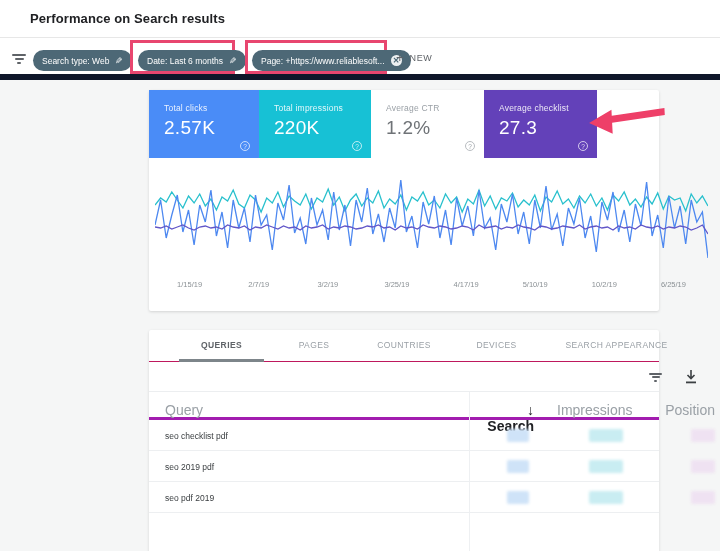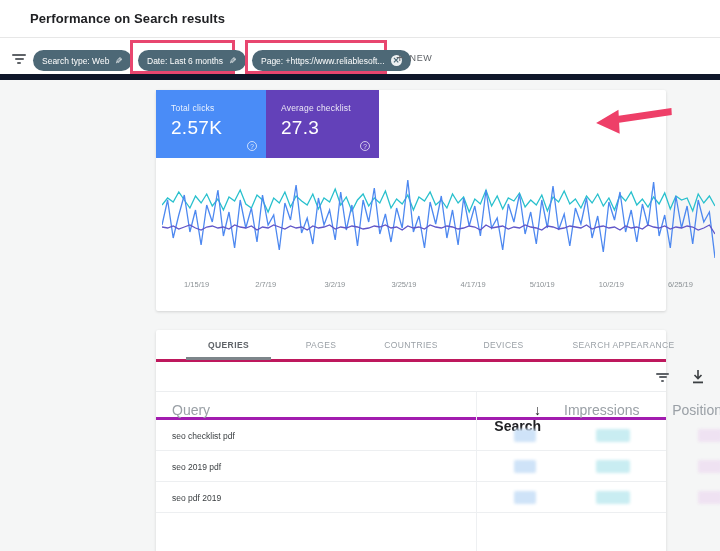--- a/index.html
+++ b/index.html
@@ -24,21 +24,21 @@
   .chip-date { left:138px; }
   .chip-page { left:252px; }
   .hl-box { position:absolute; border:3px solid #e8466f; }
   .hl-box-date { left:130px; top:2px; width:105px; height:34px; }
   .hl-box-page { left:245px; top:2px; width:142px; height:34px; }
   .new-button { position:absolute; left:396px; top:13px; display:flex; align-items:center; gap:6px; color:#5f6368; cursor:pointer; }
   .new-button .plus { font-size:13px; font-weight:400; line-height:13px; }
   .new-button .nb-label { font-size:9px; letter-spacing:.6px; }
 
   
-  .card { position:absolute; left:156px; width:510px; background:#fff; border-radius:2px; box-shadow:0 1px 3px rgba(0,0,0,.14); }
+  .card { position:absolute; left:149px; width:510px; background:#fff; border-radius:2px; box-shadow:0 1px 3px rgba(0,0,0,.14); }
   .chart-card { top:90px; height:221px; }
   .table-card { top:330px; height:228px; }
 
   
   .tiles { display:flex; height:68px; }
   .tile { position:relative; height:68px; cursor:pointer; }
   .tile-label { position:absolute; top:13px; left:15px; font-size:8.5px; color:rgba(255,255,255,.88); letter-spacing:.2px; }
   .tile-value { position:absolute; top:27px; left:15px; font-size:19px; color:#fff; letter-spacing:.3px; }
   .help { position:absolute; right:9px; bottom:7px; width:10px; height:10px; border:1px solid rgba(255,255,255,.7);
           border-radius:50%; color:rgba(255,255,255,.8); font-size:6.5px; line-height:9px; text-align:center; }
@@ -51,21 +51,21 @@
   .tile-position { width:113px; background:#6341b9; }
 
   .annot-arrow { position:absolute; left:438px; top:14px; width:80px; height:32px; transform:rotate(-3deg); }
 
   .chart-wrap { position:absolute; left:6px; top:80px; width:553px; height:100px; }
   .chart-wrap svg { width:100%; height:100%; }
   .x-labels { position:absolute; left:6px; top:190px; width:553px; display:flex; }
   .x-labels span { flex:1; text-align:center; font-size:7.5px; color:#8a9094; }
 
   
-  .tabs-row { position:absolute; top:0; left:0; right:0; height:32px; border-bottom:3px solid #be185d; }
+  .tabs-row { position:absolute; top:0; left:0; right:0; height:32px; border-bottom:1px solid #be185d; }
   .tab { position:absolute; top:10px; font-size:8.5px; letter-spacing:.4px; color:#9aa0a6; text-align:center; cursor:pointer; }
   .tab.active { color:#5f6368; font-weight:700; }
   .tab-underline { position:absolute; left:30px; bottom:-1px; width:85px; height:3px; background:#7d858a; }
   .tab-queries { left:30px; width:85px; }
   .tab-pages { left:135px; width:60px; }
   .tab-countries { left:215px; width:80px; }
   .tab-devices { left:310px; width:75px; }
   .tab-search-appearance { left:400px; width:135px; }
 
   
@@ -130,20 +130,30 @@
     </div>
   </div>
 
   <div class="card chart-card">
     <div class="tiles">
       <div class="tile tile-clicks">
         <div class="tile-label">Total clicks</div>
         <div class="tile-value">2.57K</div>
         <div class="help">?</div>
       </div>
+      <div class="tile tile-impressions">
+        <div class="tile-label">Total impressions</div>
+        <div class="tile-value">220K</div>
+        <div class="help">?</div>
+      </div>
+      <div class="tile tile-ctr">
+        <div class="tile-label">Average CTR</div>
+        <div class="tile-value">1.2%</div>
+        <div class="help">?</div>
+      </div>
       <div class="tile tile-position">
         <div class="tile-label">Average checklist</div>
         <div class="tile-value">27.3</div>
         <div class="help">?</div>
       </div>
     </div>
 
     <svg class="annot-arrow" viewBox="0 0 80 32">
       <polygon points="2,17 25,5 25,11 78,6 78,13 25,18 25,29" fill="#ee3f68"></polygon>
     </svg>

